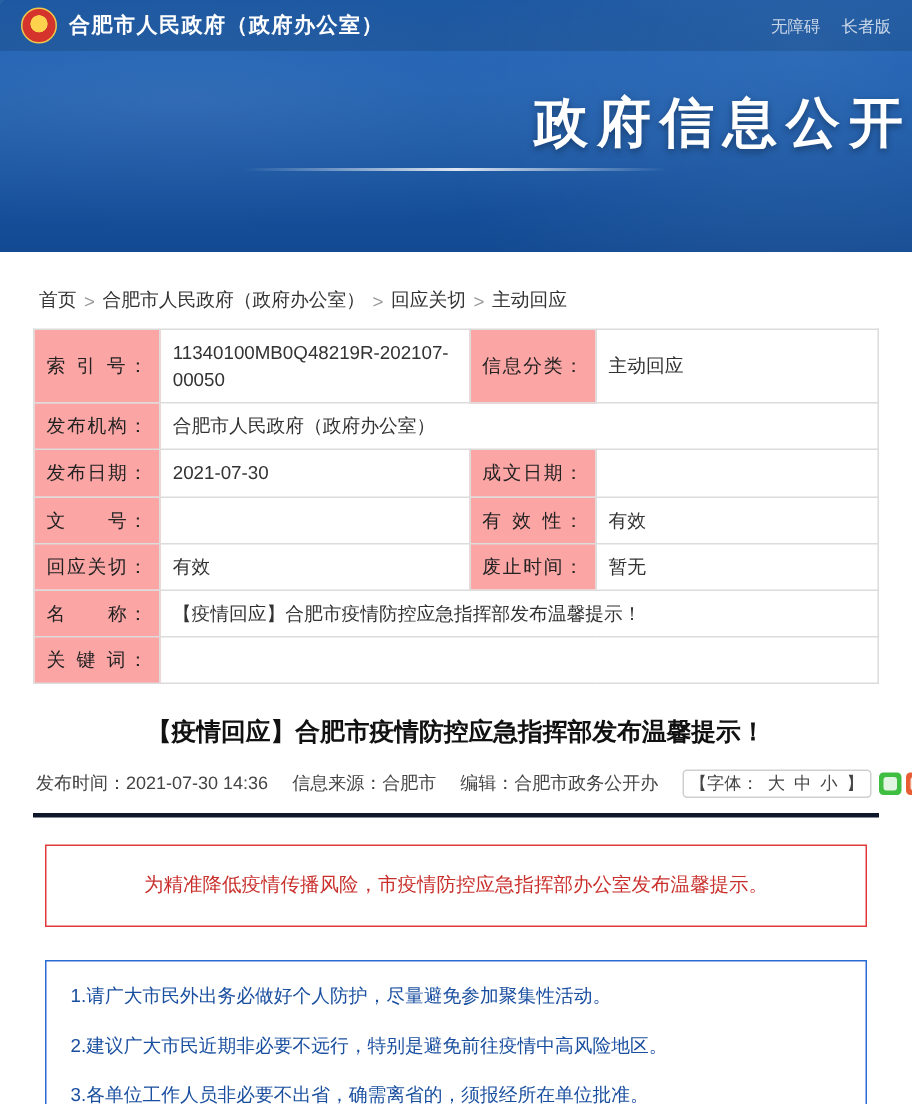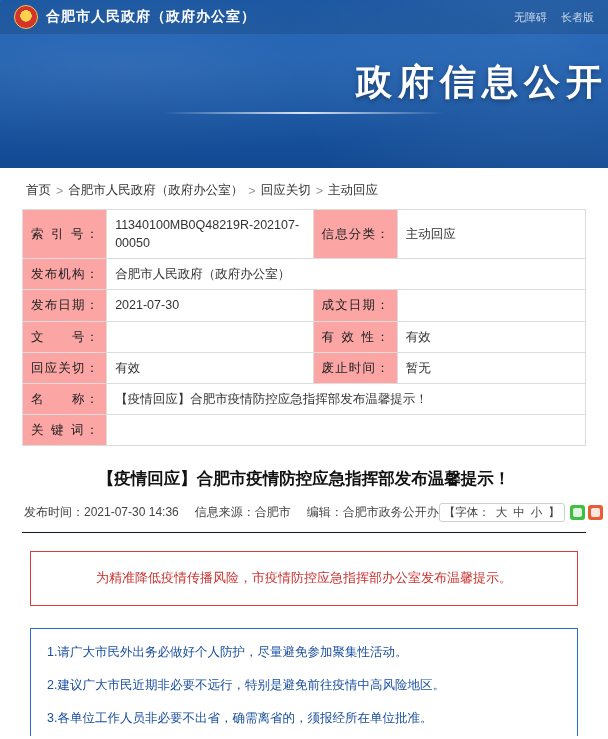--- a/index.html
+++ b/index.html
@@ -96,21 +96,21 @@
     padding: 0 22px;
     box-sizing: border-box;
   }
 
   .breadcrumb {
     display: flex;
     align-items: center;
     flex-wrap: nowrap;
     font-size: 12.5px;
     color: #333333;
-    padding: 14px 4px 10px 4px;
+    padding: 24px 4px 10px 4px;
     white-space: nowrap;
   }
   .breadcrumb .crumb {
     color: #333333;
   }
   .breadcrumb .sep {
     margin: 0 5px;
     color: #999999;
   }
 
@@ -154,21 +154,22 @@
     padding: 20px 10px 10px 10px;
     line-height: 1.5;
   }
   .article-sub {
     display: flex;
     align-items: center;
     justify-content: space-between;
     font-size: 12px;
     color: #444444;
     padding: 2px 2px 10px 2px;
-    border-bottom: 1px solid #0f172a;
+    border-bottom: 3px solid #0f172a;
+    gap: 16px;
   }
   .sub-left {
     display: flex;
     align-items: center;
     gap: 16px;
     white-space: nowrap;
   }
   .sub-right {
     display: flex;
     align-items: center;

